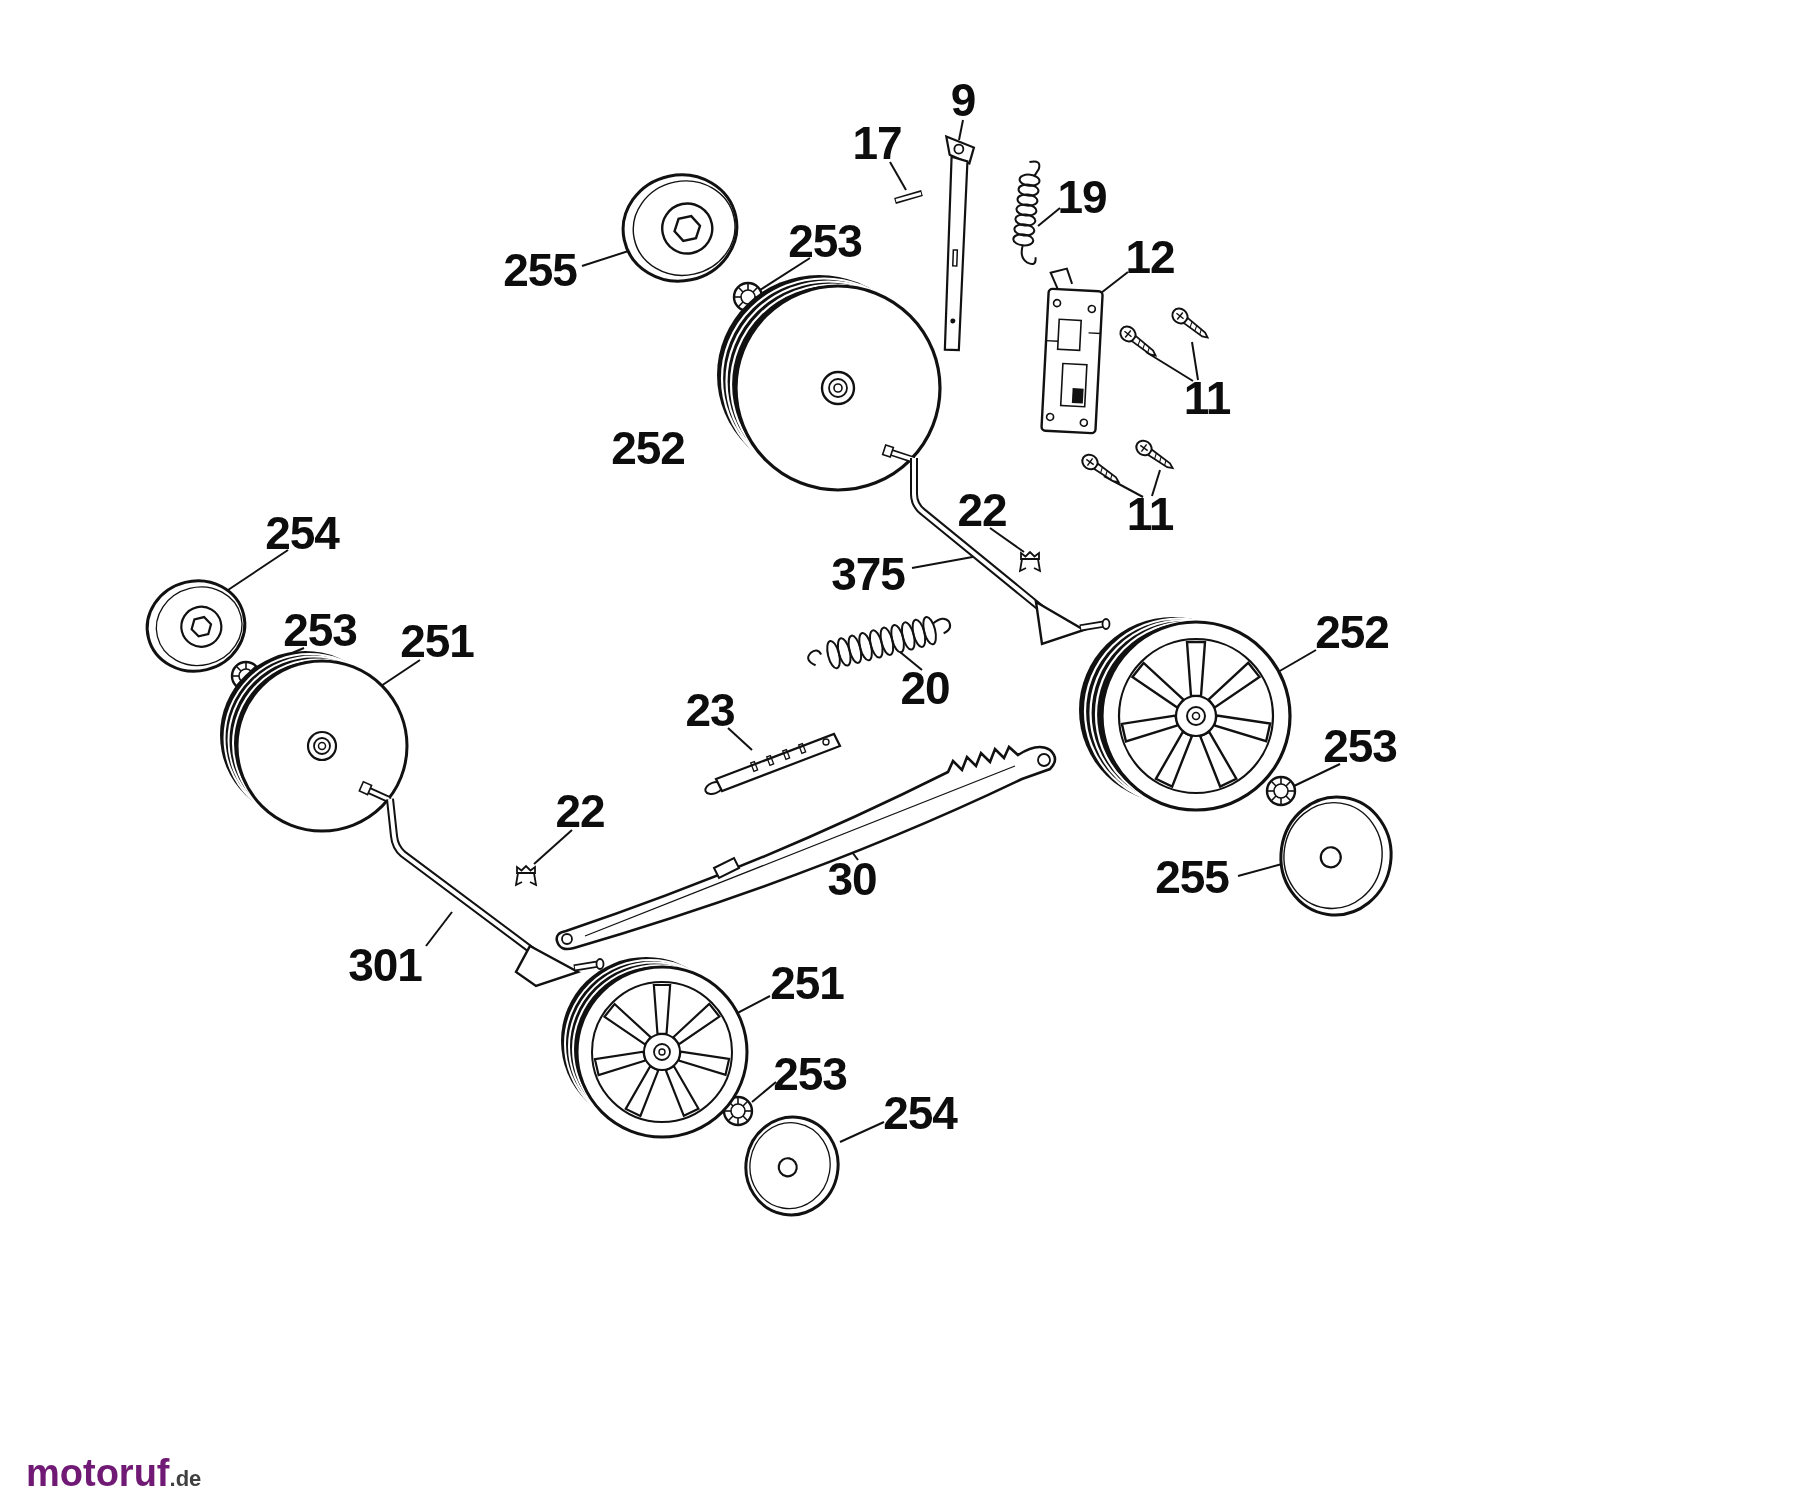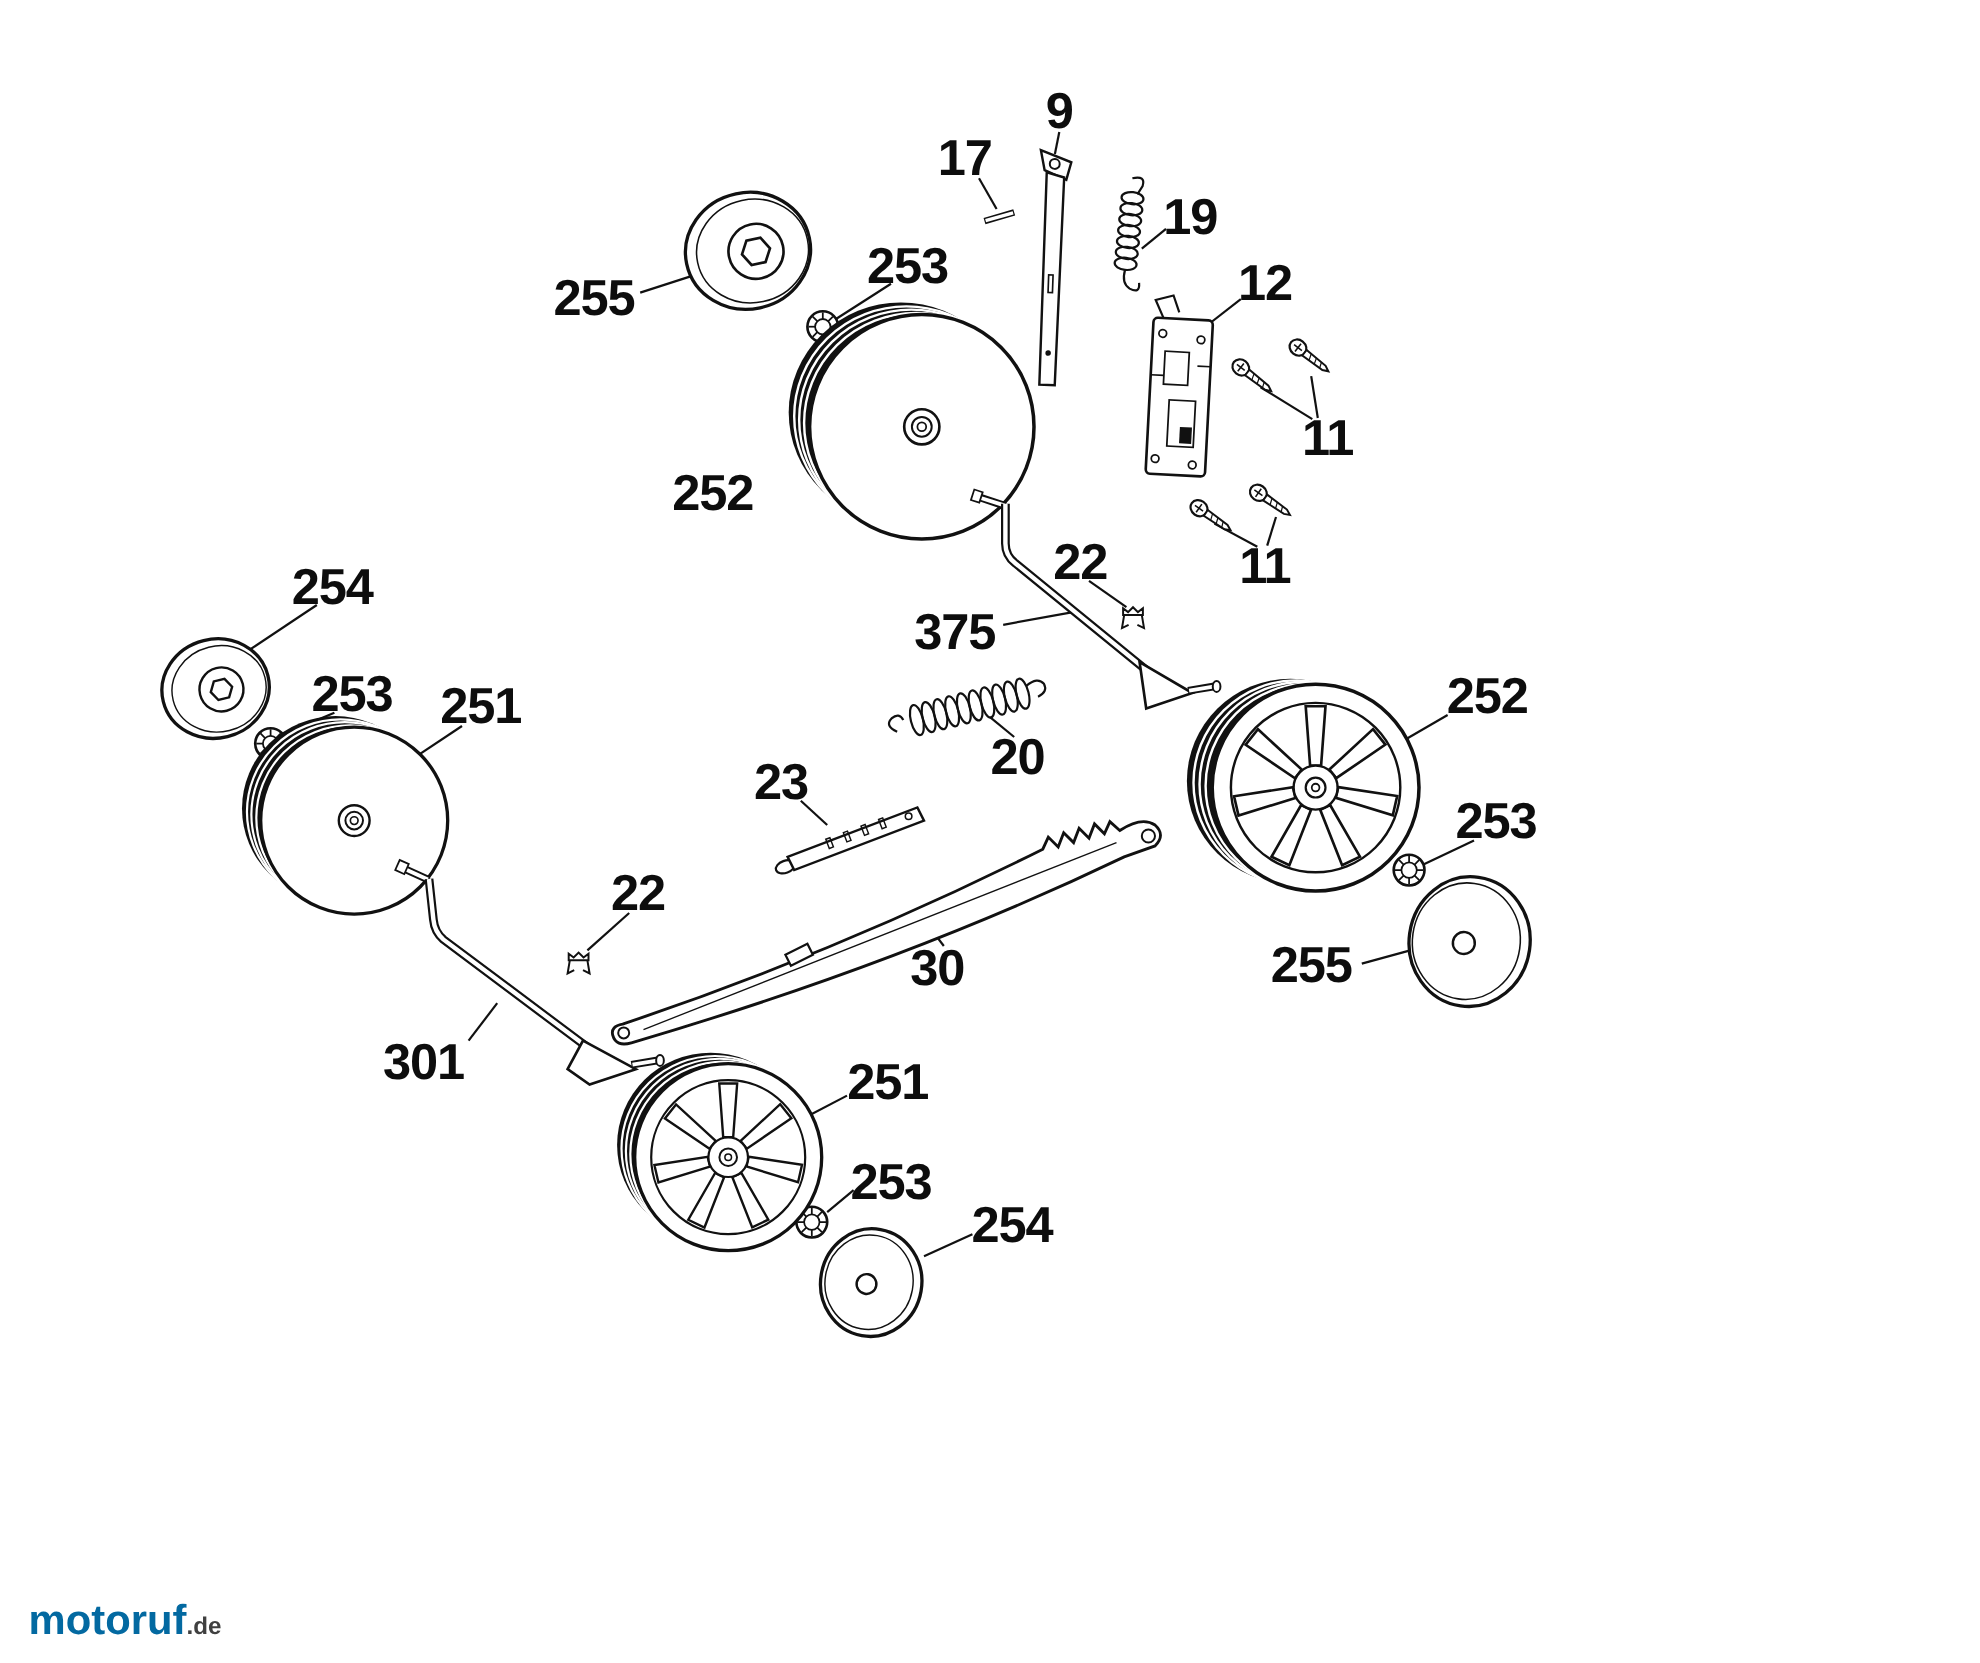--- a/index.html
+++ b/index.html
@@ -3,21 +3,21 @@
 <meta charset="utf-8">
 <style>
   html,body{margin:0;padding:0;background:#ffffff;}
   #stage{position:relative;width:1800px;height:1512px;background:#ffffff;overflow:hidden;
          font-family:"Liberation Sans",sans-serif;}
   #art{position:absolute;left:0;top:0;}
   .lbl{position:absolute;transform:translate(-50%,-50%);
        font:700 46px "Liberation Sans",sans-serif;color:#0d0d0d;white-space:nowrap;
        letter-spacing:-1px;}
   .logo{position:absolute;left:26px;top:1452px;font:700 38px "Liberation Sans",sans-serif;}
-  .logo .brand{color:#0369a1;}
+  .logo .brand{color:#701a75;}
   .logo .tld{color:#404040;font-size:22px;}
 </style>
 </head>
 <body>
 
 <div id="stage">
 
 <svg id="art" width="1800" height="1512" viewBox="0 0 1800 1512">
   <defs>
     <path id="spoke" d="M-5,-20 L-9,-74 L9,-74 L5,-20 Z" fill="none" stroke="#111" stroke-width="2.4"></path>

